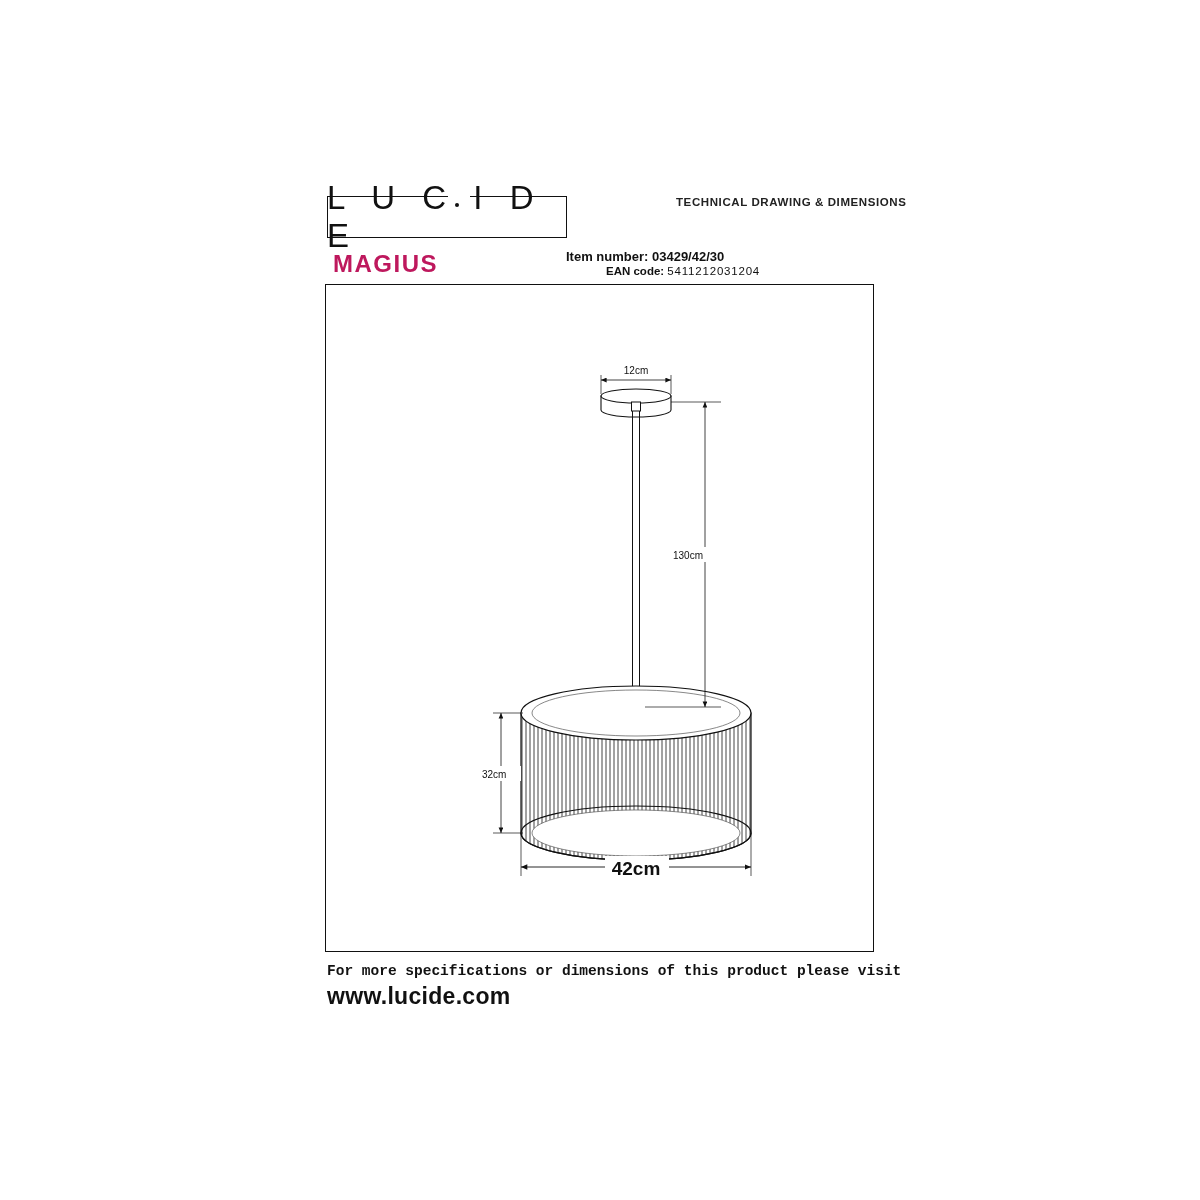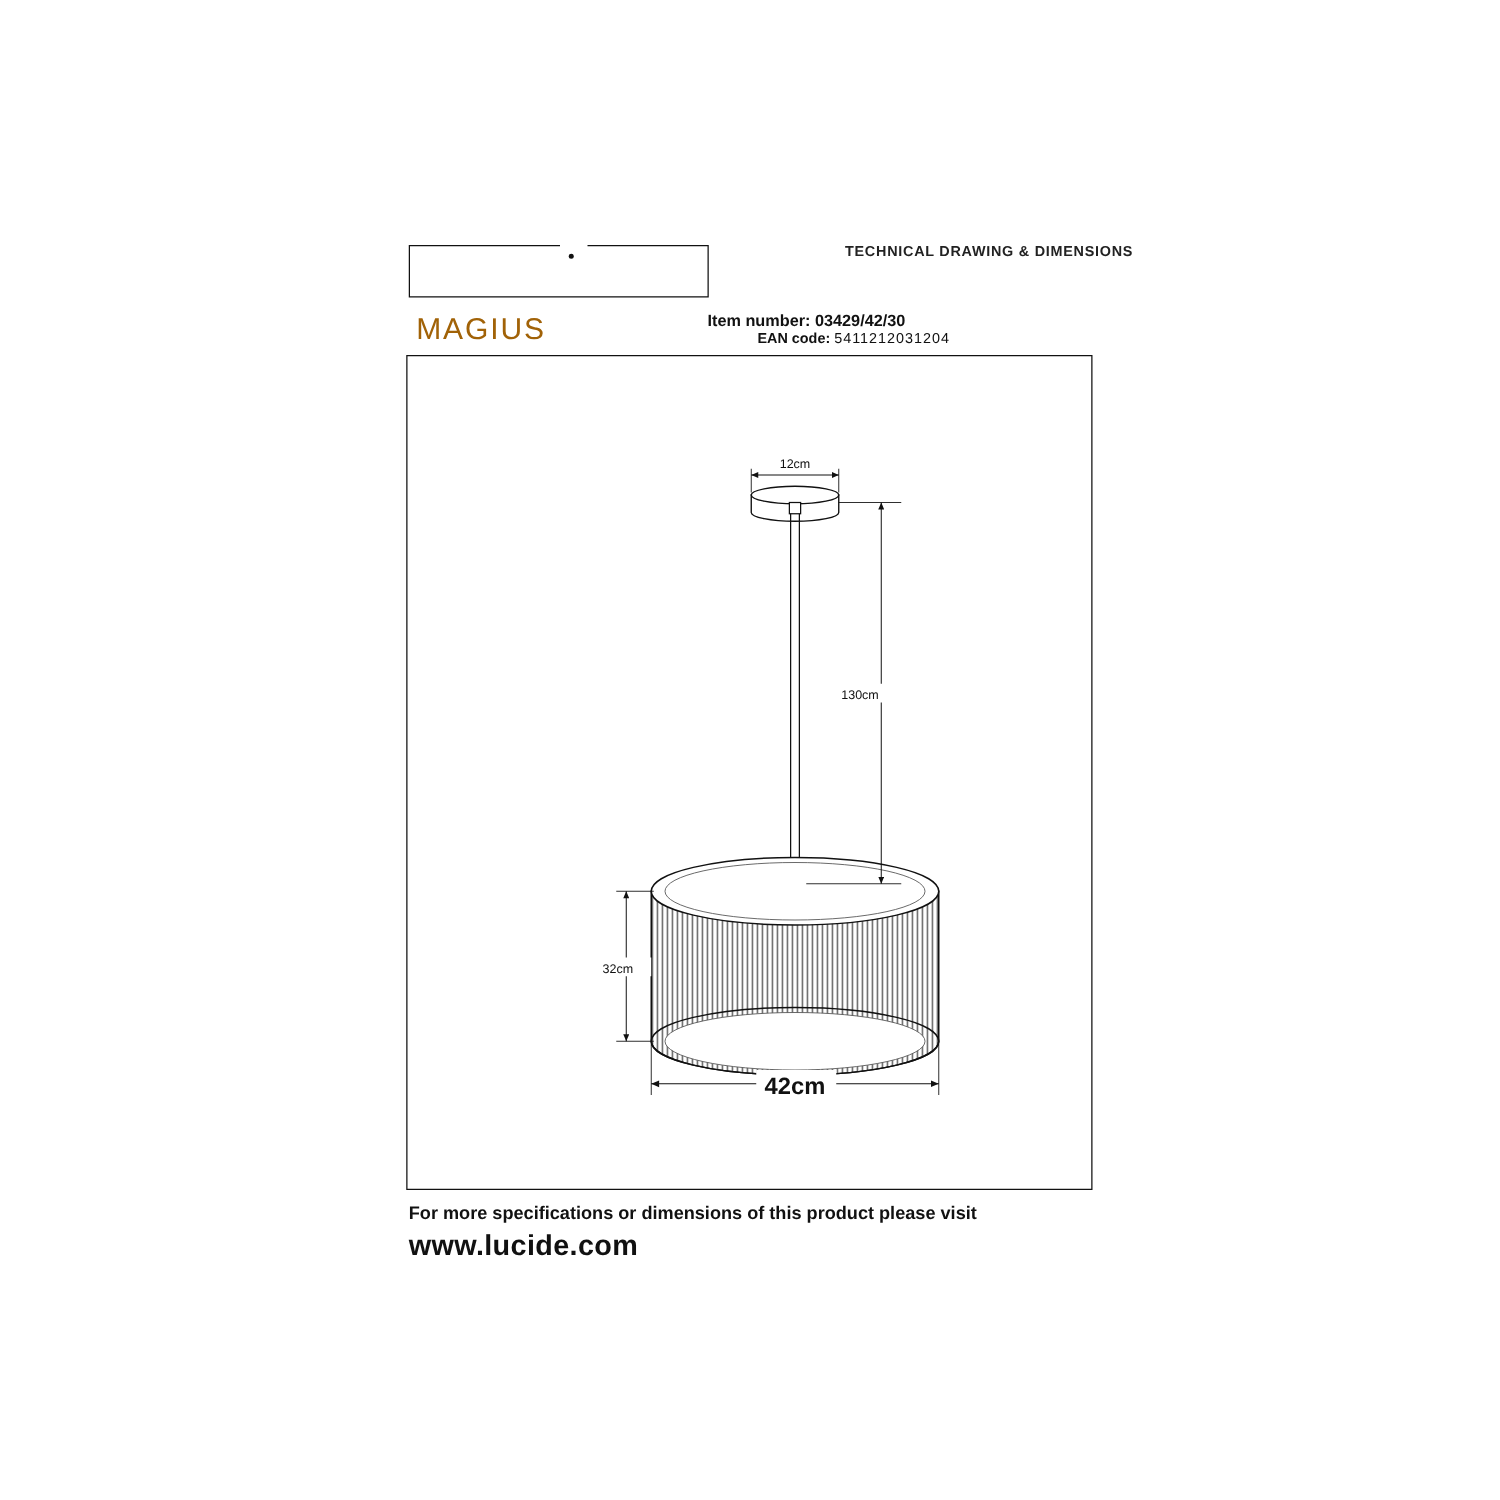--- a/index.html
+++ b/index.html
@@ -73,23 +73,23 @@
     letter-spacing: 0.6px;
     color: #222;
     font-weight: 700;
   }
 
   .product-name {
     position: absolute;
     left: 333px;
     top: 250px;
     font-size: 24px;
-    font-weight: normal;
+    font-weight: bold;
     letter-spacing: 1.5px;
-    color: #a16207;
+    color: #be185d;
   }
 
   .item-line {
     position: absolute;
     left: 566px;
     top: 249px;
     font-size: 13px;
     color: #111;
   }
   .item-line b { font-weight: bold; }
@@ -126,38 +126,40 @@
   }
 
   
   .footer-1 {
     position: absolute;
     left: 327px;
     top: 963px;
     font-size: 14.5px;
     font-weight: bold;
     color: #111;
+    font-family: Liberation Mono, monospace;
   }
   .footer-2 {
     position: absolute;
     left: 327px;
     top: 983px;
     font-size: 23px;
     font-weight: bold;
     letter-spacing: 0.3px;
     color: #111;
     text-align: right;
   }
 </style>
 </head>
 <body>
 
 <div class="sheet">
 
   <div class="logo-box"></div>
+  <div class="logo-text">L U C I D E</div>
   <div class="logo-notch"></div>
   <div class="logo-dot"></div>
 
   <div class="tech-label">TECHNICAL DRAWING &amp; DIMENSIONS</div>
 
   <div class="product-name">MAGIUS</div>
 
   <div class="item-line">
     <b>Item number:</b>
     <b>03429/42/30</b>

